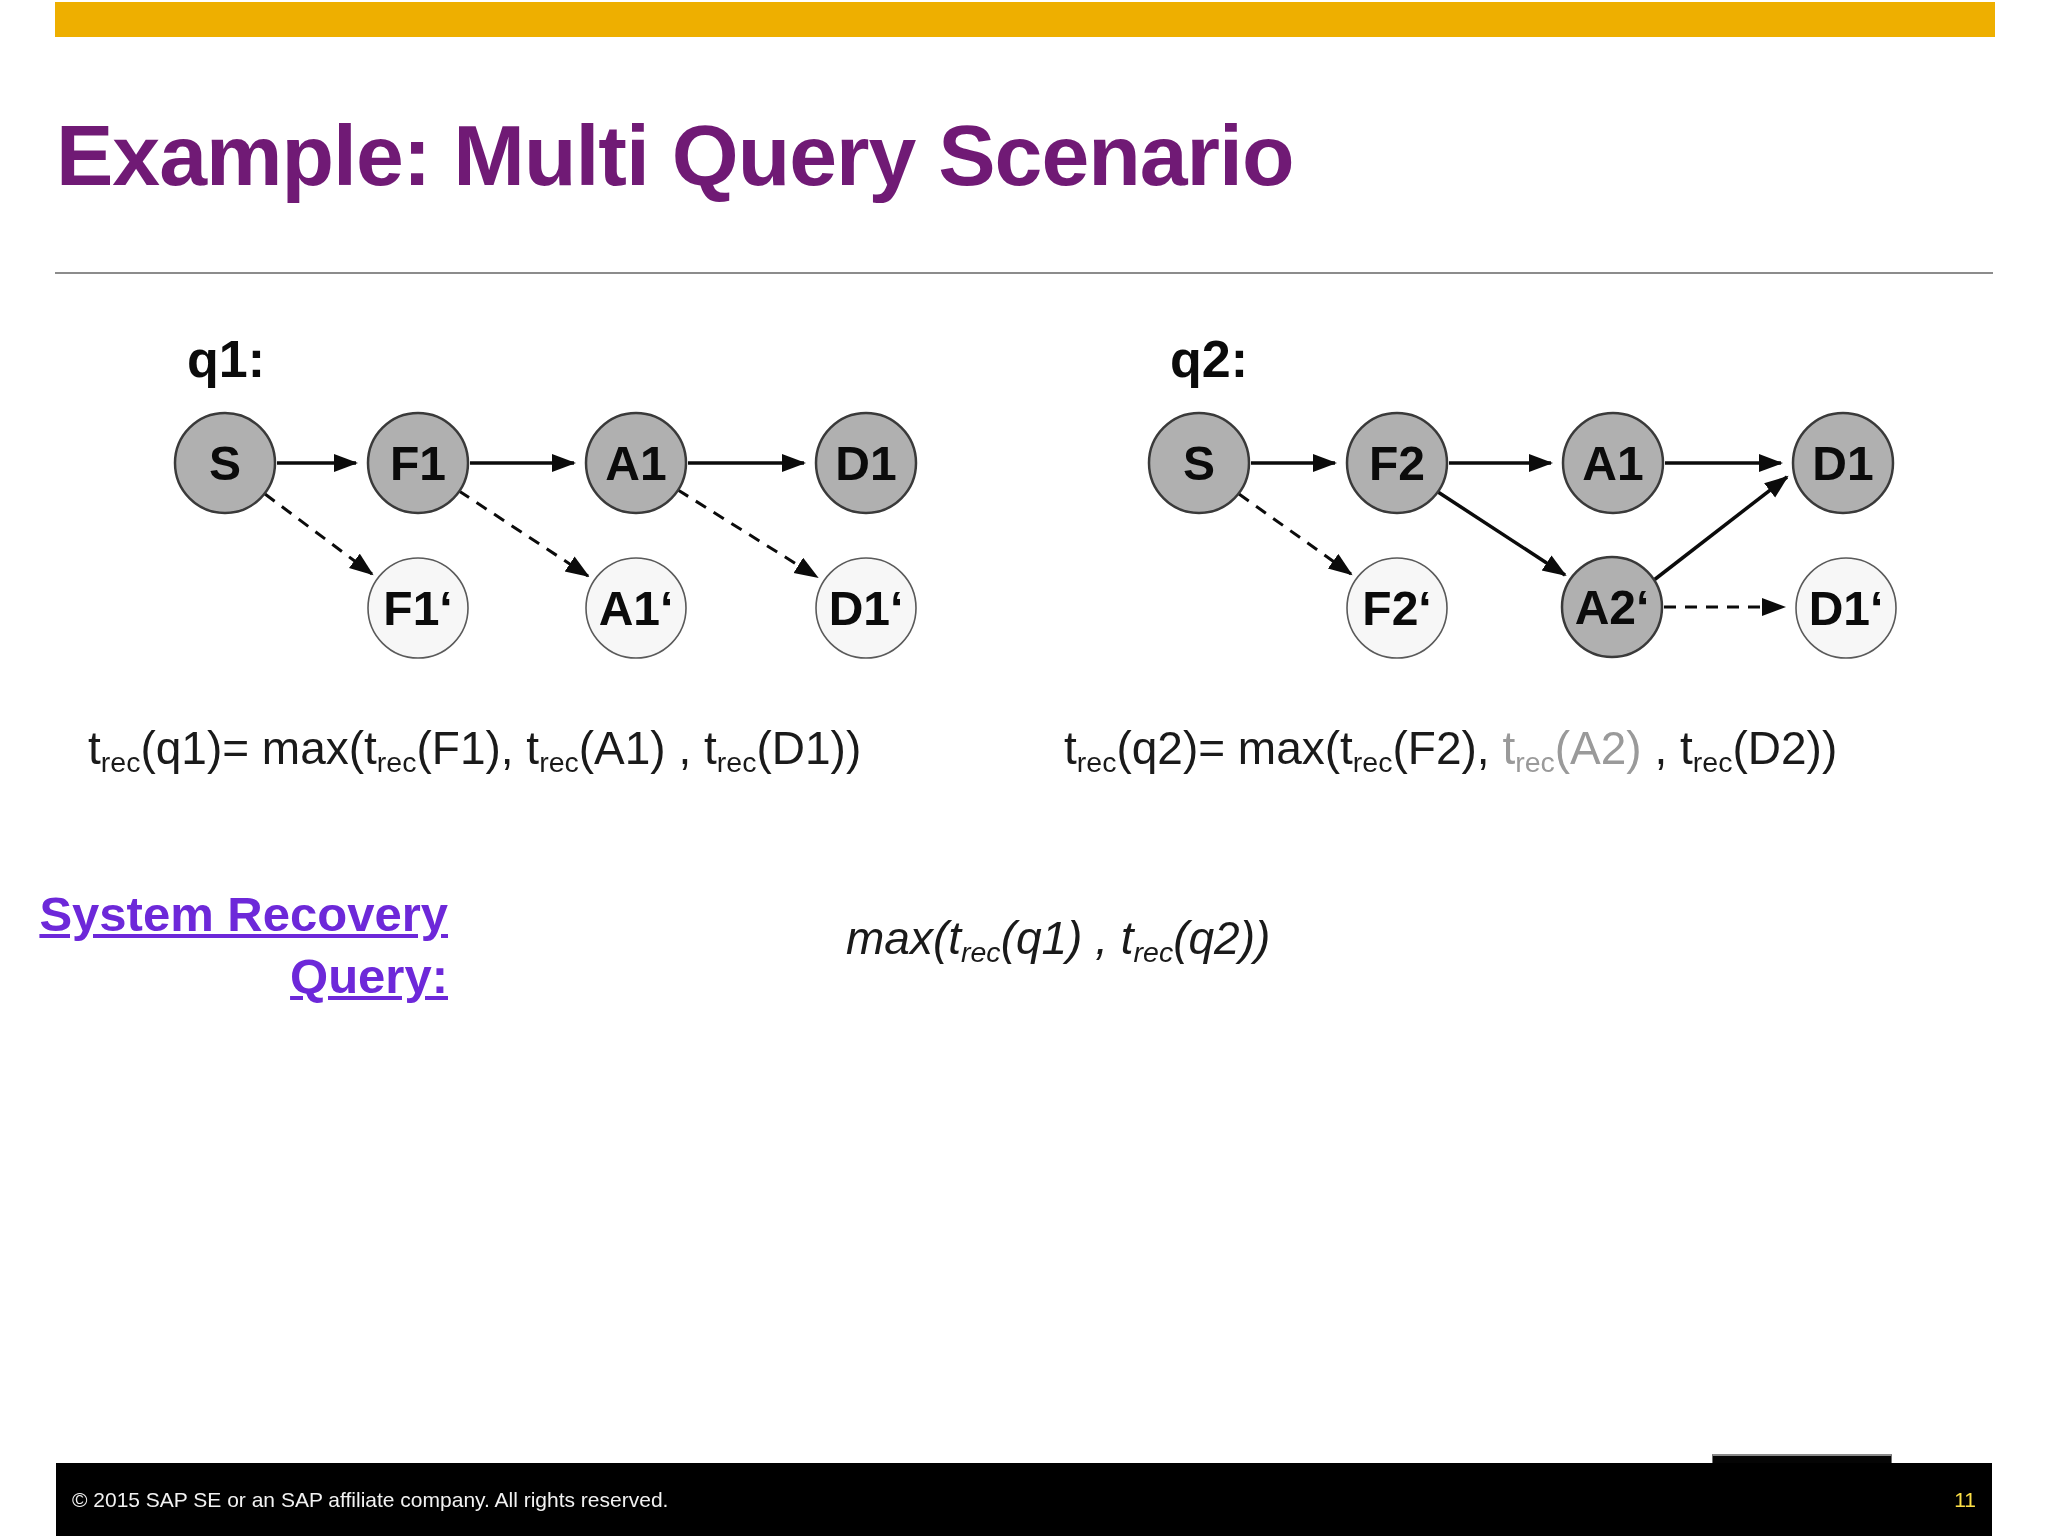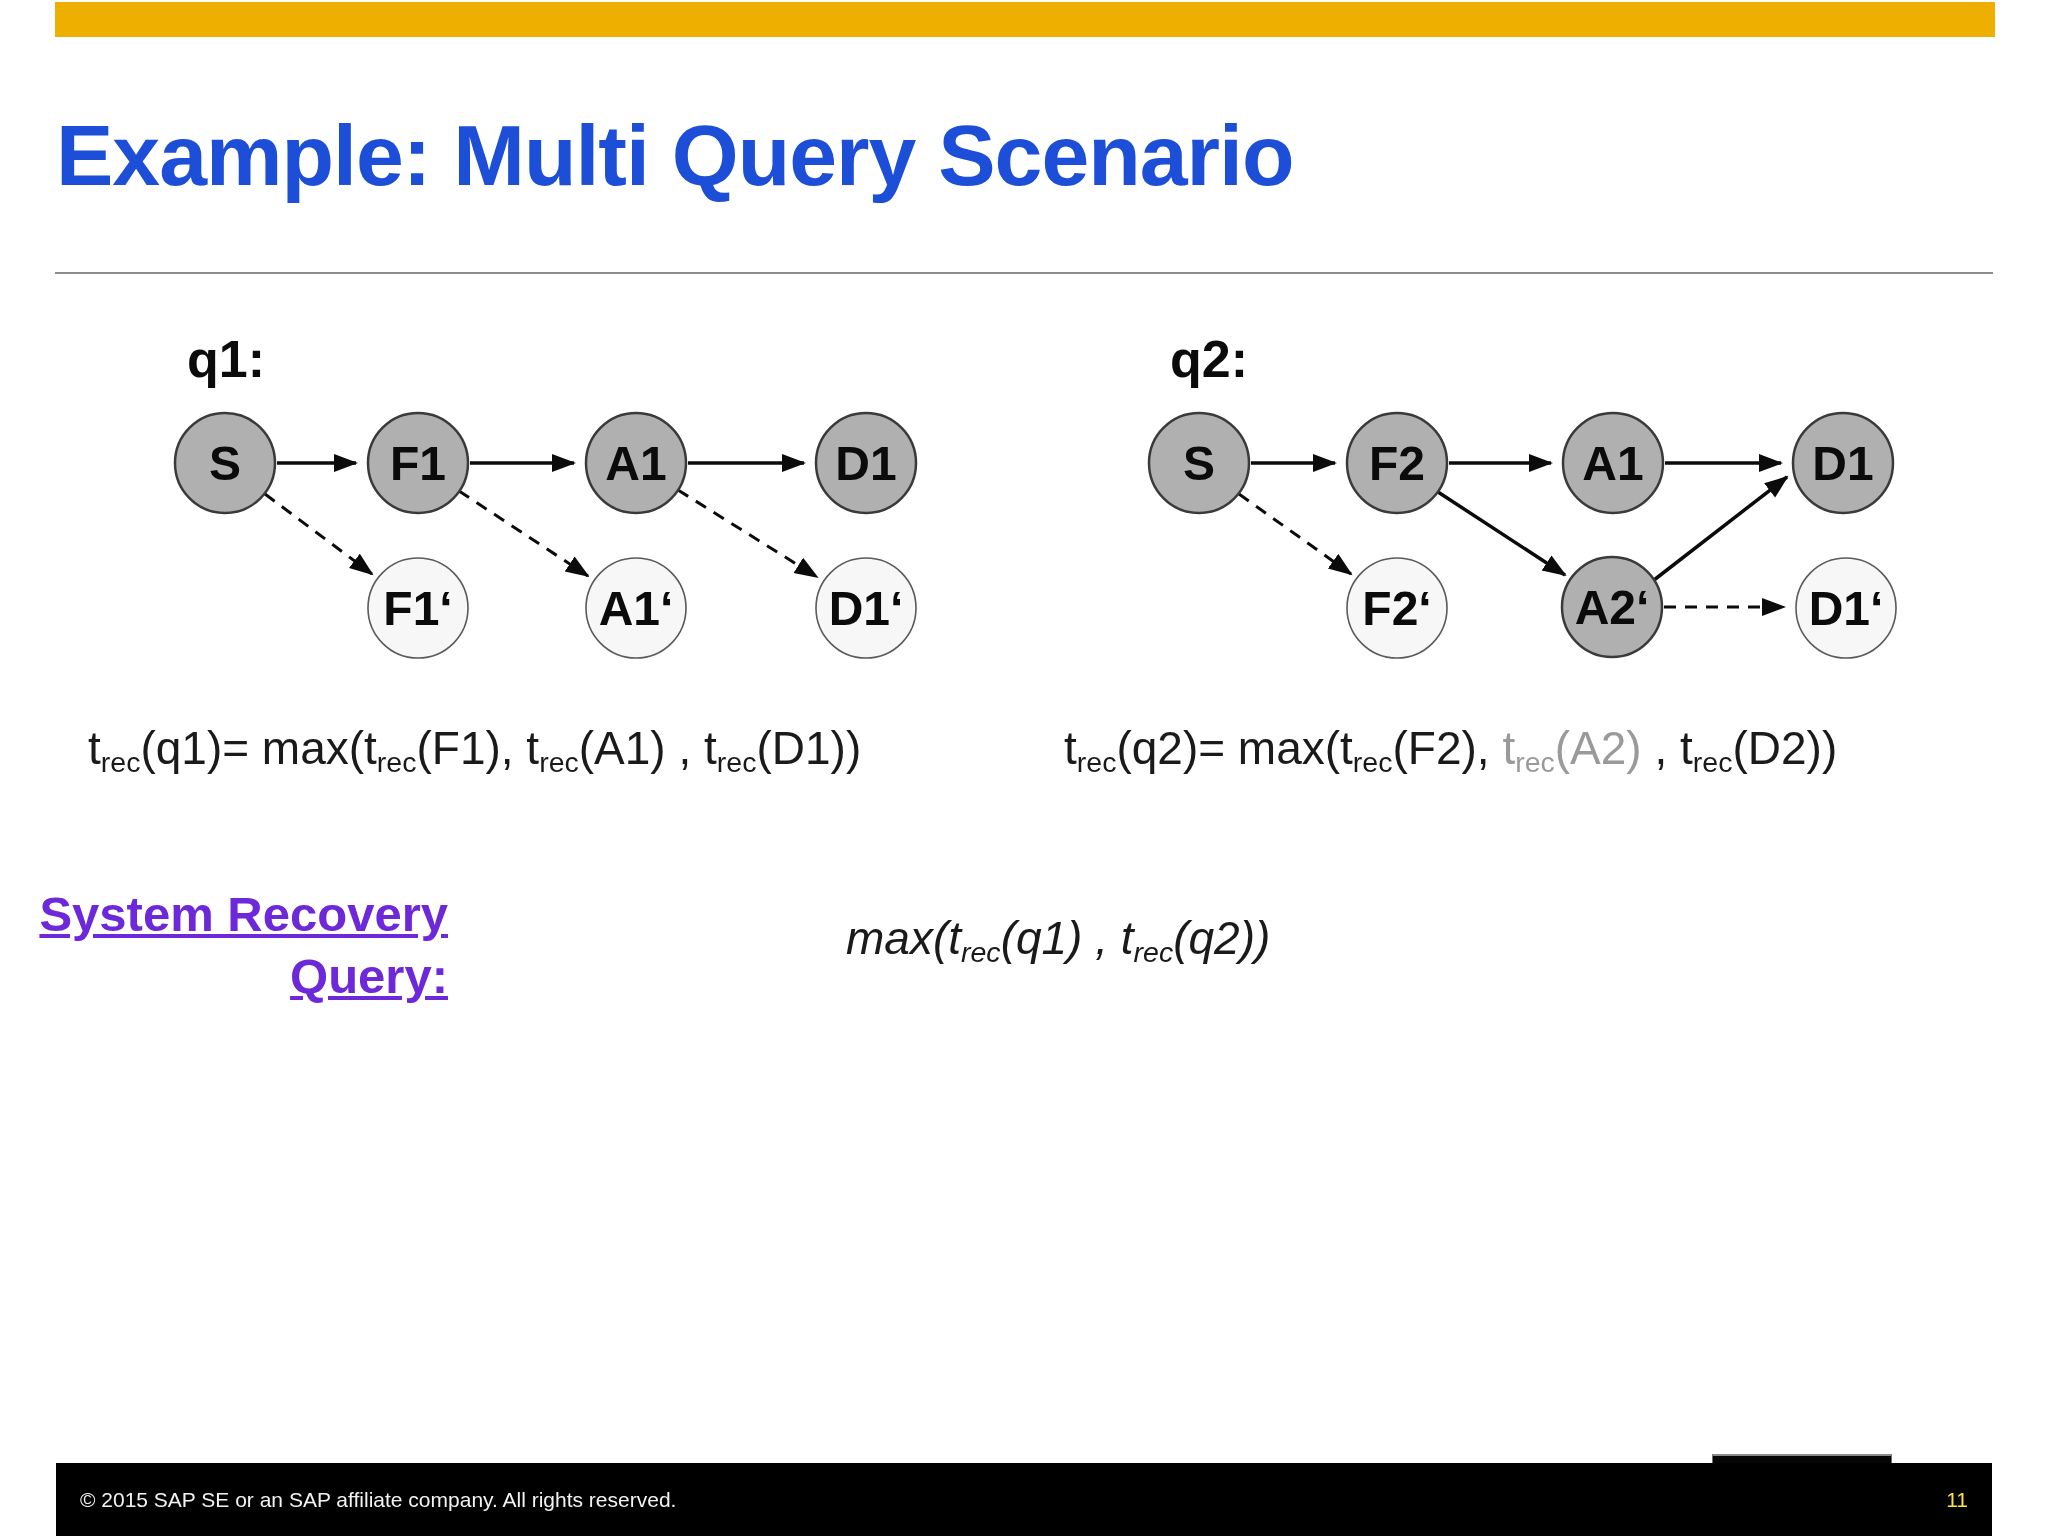--- a/index.html
+++ b/index.html
@@ -3,21 +3,21 @@
 <meta charset="utf-8">
 <style>
   html,body{margin:0;padding:0;background:#ffffff;}
   .slide{
     position:relative;width:2048px;height:1536px;background:#ffffff;overflow:hidden;
     font-family:"Liberation Sans","DejaVu Sans",sans-serif;
   }
   .topbar{position:absolute;left:55px;top:2px;width:1940px;height:35px;background:#EEAF00;}
   .title{
     position:absolute;left:56px;top:106px;margin:0;
-    font-size:86px;font-weight:bold;color:#1d4ed8;letter-spacing:-1px;white-space:nowrap;
+    font-size:86px;font-weight:bold;color:#701a75;letter-spacing:-1px;white-space:nowrap;
   }
   .divider{position:absolute;left:55px;top:272px;width:1938px;height:0;border-top:2px solid #8C8C8C;}
   .diagram-svg{position:absolute;left:0;top:0;width:2048px;height:820px;}
   .node-dark{fill:#B0B0B0;stroke:#3A3A3A;stroke-width:2.5px;}
   .node-light{fill:#F7F7F7;stroke:#5A5A5A;stroke-width:1.6px;}
   .node-label{font-size:48px;font-weight:bold;fill:#0B0B0B;text-anchor:middle;}
   .q-label{font-size:52px;font-weight:bold;fill:#0B0B0B;}
   .edge{stroke:#0B0B0B;stroke-width:3.5px;fill:none;}
   .edge.dashed{stroke-width:3px;stroke-dasharray:12 9;}
   .formula{
@@ -32,21 +32,21 @@
     position:absolute;left:8px;top:884px;width:440px;text-align:right;
     font-size:49px;font-weight:bold;color:#6d28d9;line-height:1.26;text-decoration:underline;
   }
   .footer-tab{
     position:absolute;left:1712px;top:1454px;width:180px;height:14px;
     background:#050505;border-top:2px solid #8A8A8A;border-left:1px solid #6f6f6f;border-right:1px solid #6f6f6f;box-sizing:border-box;
   }
   .footer{
     position:absolute;left:56px;top:1463px;width:1936px;height:73px;background:#000000;
     display:flex;align-items:center;justify-content:space-between;
-    padding:0 24px;box-sizing:border-box;
+    padding:0 16px;box-sizing:border-box;
   }
   .footer .copyright{color:#F2F2F2;font-size:21px;}
   .footer .page-number{color:#fde047;font-size:21px;}
 </style>
 </head>
 <body>
 
 <div class="slide">
 
   <div class="topbar"></div>

